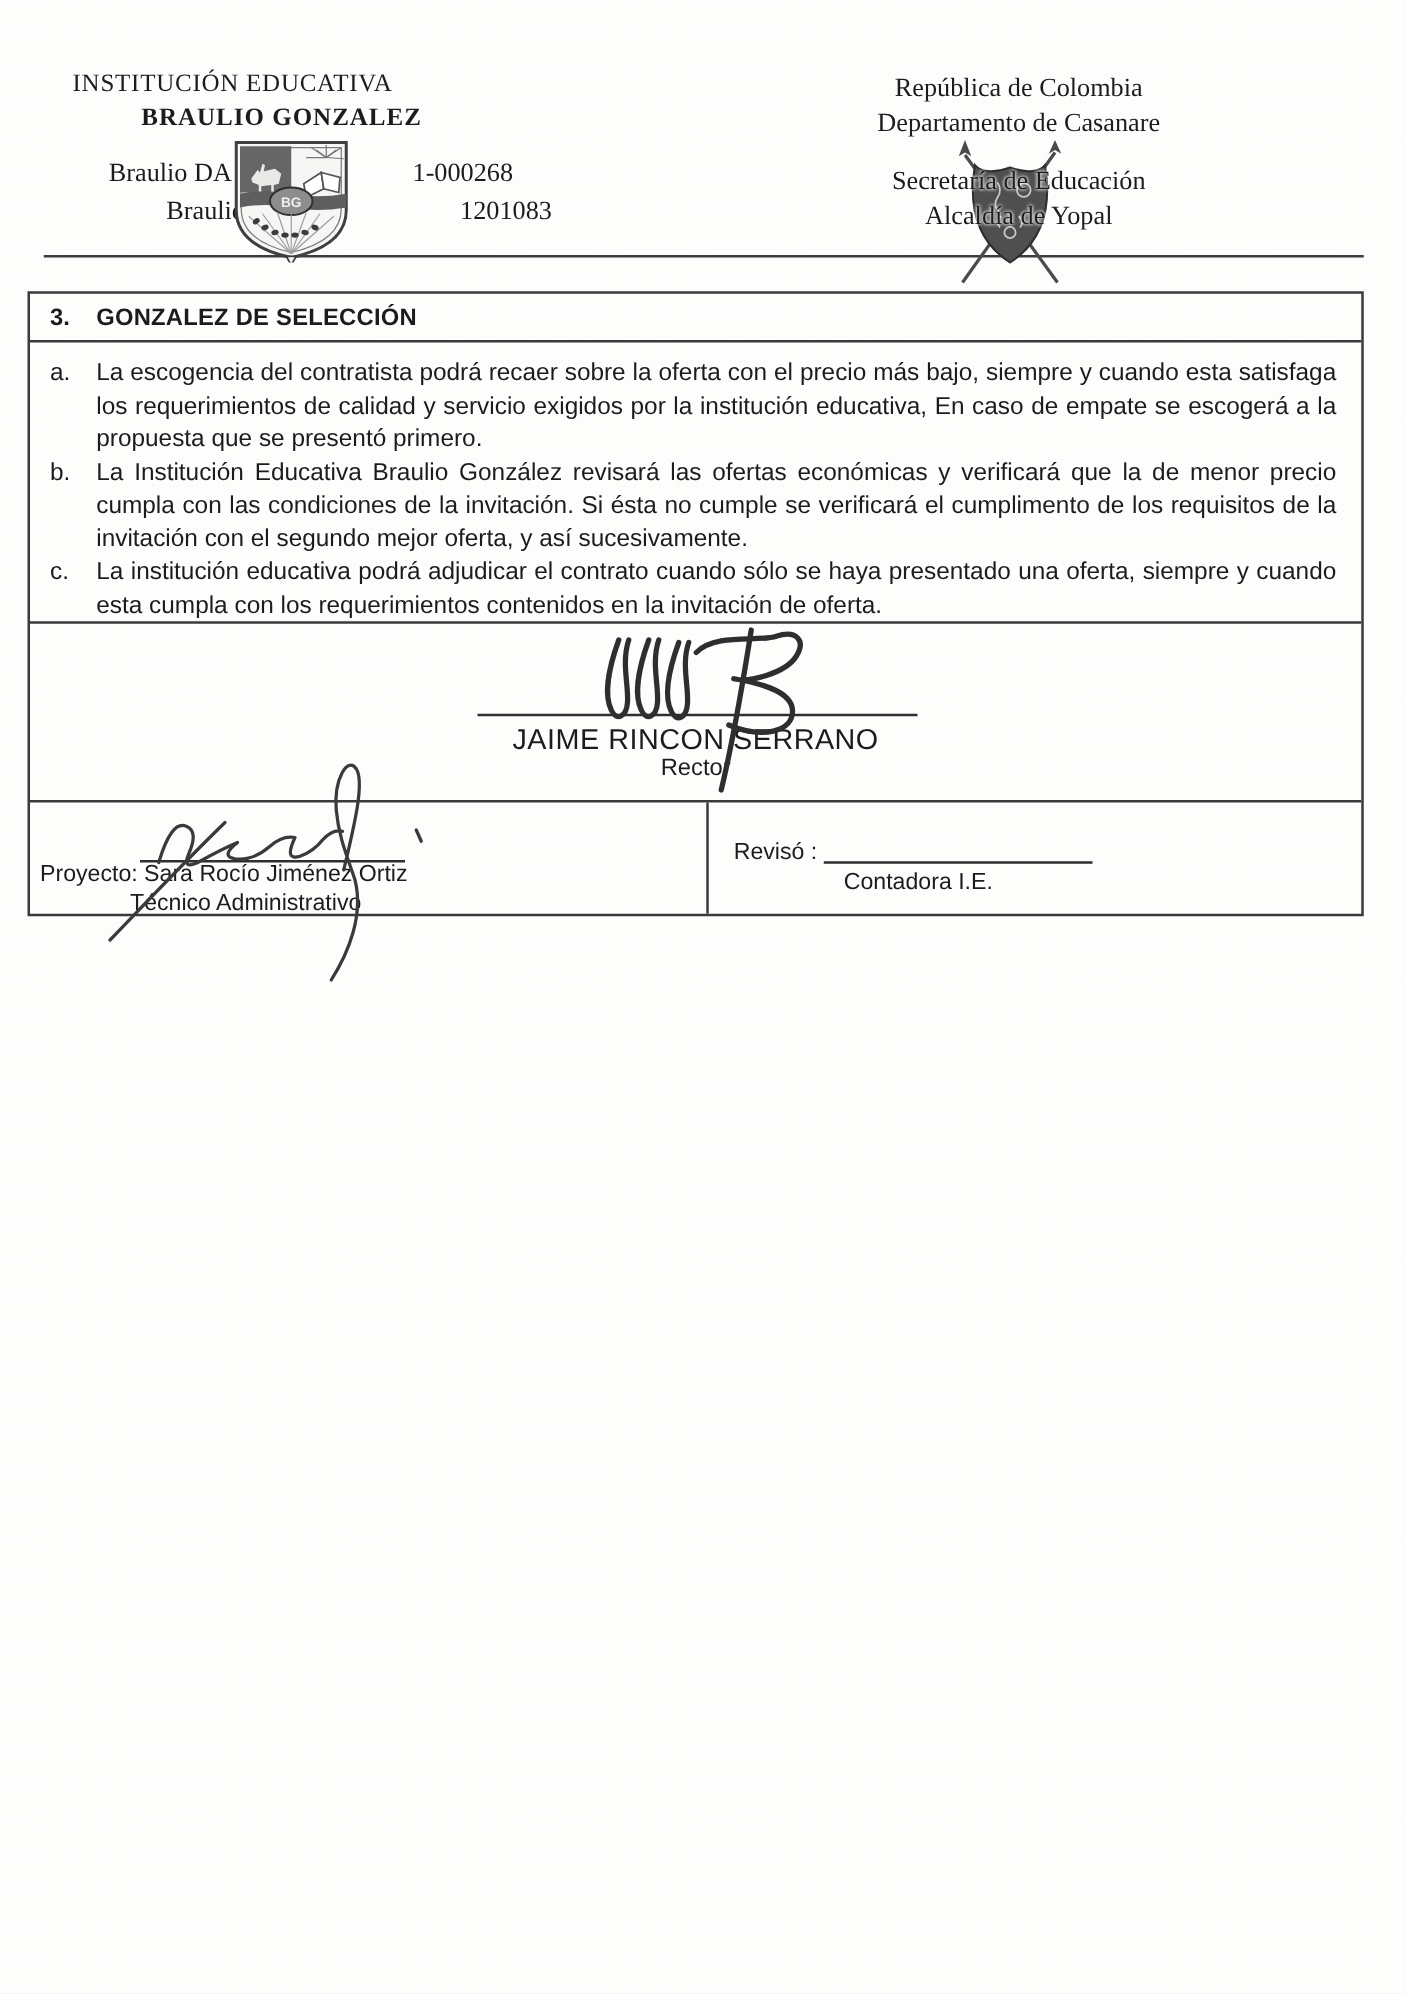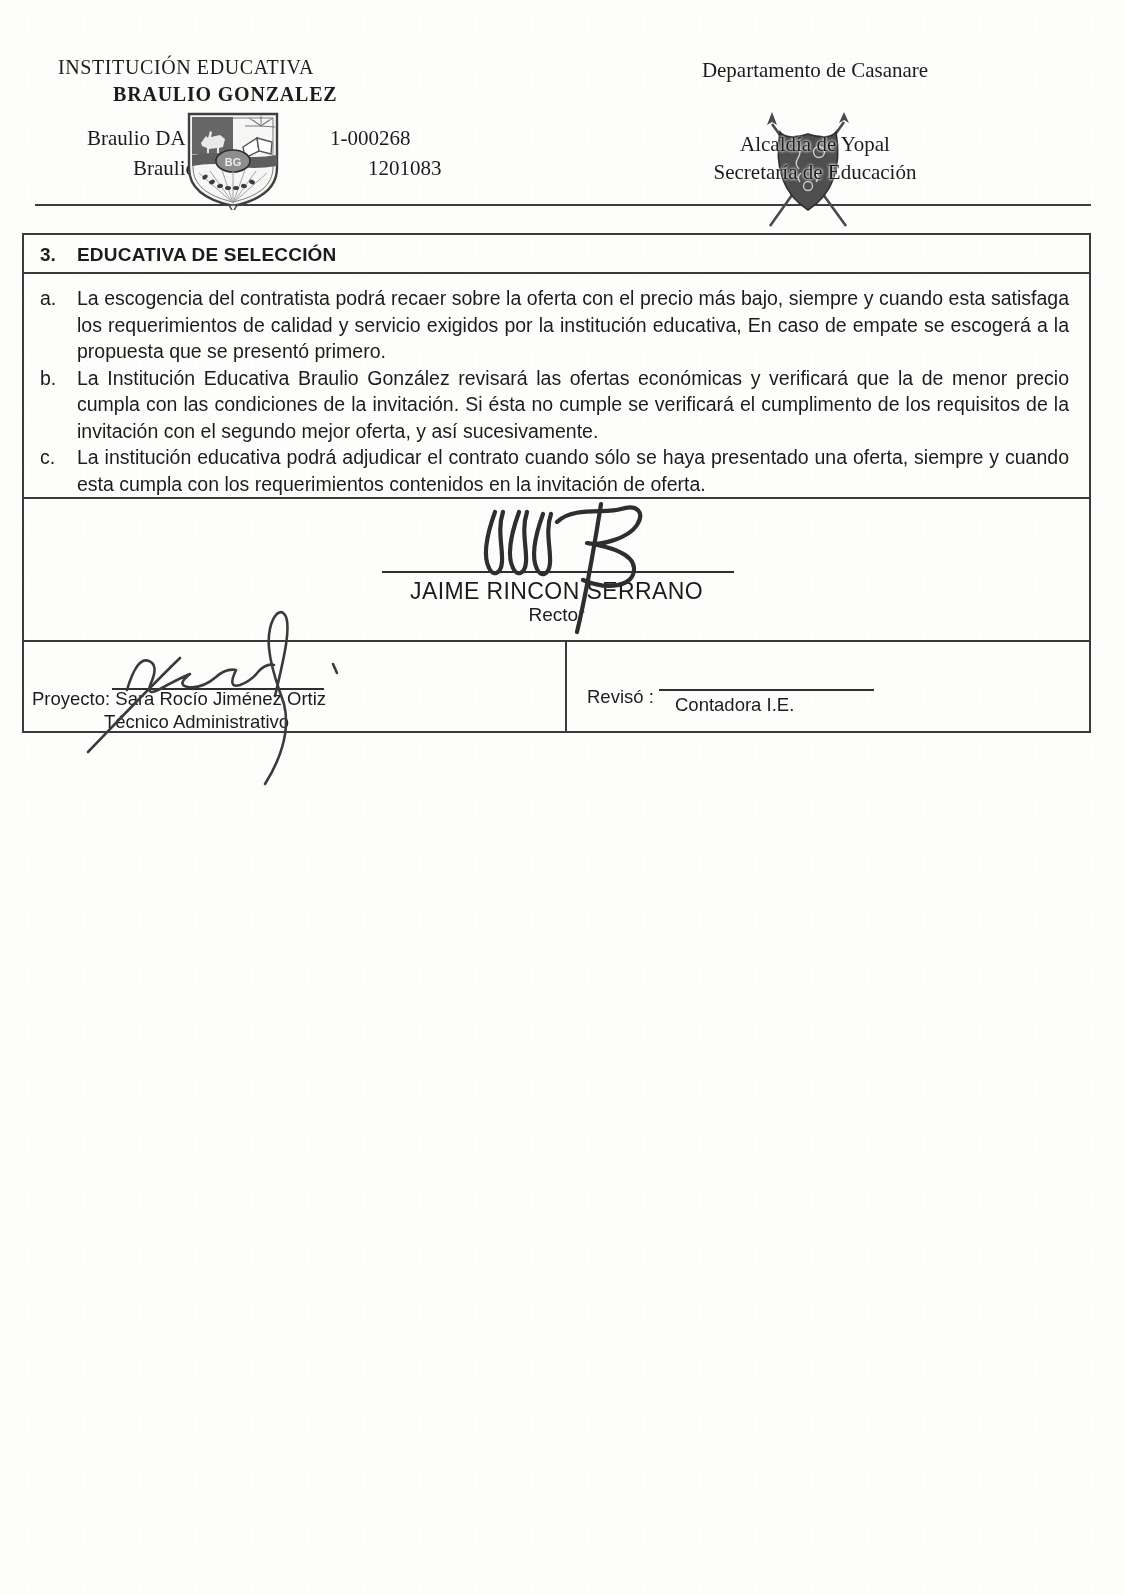--- a/index.html
+++ b/index.html
@@ -46,21 +46,21 @@
   .sig-name{position:absolute;left:0;top:79px;width:100%;text-align:center;font-size:23px;letter-spacing:.4px;}
   .sig-role{position:absolute;left:0;top:105px;width:100%;text-align:center;font-size:19px;}
   
   .footer-row{position:absolute;top:405px;left:0;right:0;bottom:0;border-top:2px solid #3a3a3a;display:flex;}
   .cell-left{position:relative;width:541px;border-right:2px solid #3a3a3a;}
   .cell-right{position:relative;flex:1;}
   .sara-sig{position:absolute;left:55px;top:-50px;width:300px;height:195px;overflow:visible;z-index:4;}
   .sara-line{position:absolute;left:88px;top:46px;width:212px;height:2px;background:#2f2f2f;}
   .proyecto-label{position:absolute;left:8px;top:46px;font-size:18.5px;white-space:nowrap;}
   .proyecto-role{position:absolute;left:80px;top:69px;font-size:18.5px;white-space:nowrap;}
-  .reviso-label{position:absolute;left:20px;top:28px;font-size:18.5px;white-space:nowrap;margin-top:16px;}
+  .reviso-label{position:absolute;left:20px;top:28px;font-size:18.5px;white-space:nowrap;}
   .reviso-line{position:absolute;left:92px;top:47px;width:215px;height:2px;background:#2f2f2f;}
   .reviso-role{position:absolute;left:108px;top:52px;font-size:18.5px;white-space:nowrap;text-align:center;}
 </style>
 </head>
 <body>
 
 <div class="page">
 
   <div class="hl-line1">INSTITUCIÓN EDUCATIVA</div>
   <div class="hl-line2">BRAULIO GONZALEZ</div>
@@ -123,34 +123,35 @@
     <path d="M82,0 L87,11 L82,8 L77,11 Z" fill="#4a4a4a"></path>
     <path d="M46,22 C60,27 70,25 74,20 C79,50 74,80 46,98 C18,80 13,50 18,20 C22,25 32,27 46,22 Z" fill="#4f4f4f" stroke="#2d2d2d" stroke-width="1.6"></path>
     <g stroke="#c9c9c9" stroke-width="1.4" fill="none">
       <circle cx="57" cy="40" r="5.5"></circle>
       <path d="M36,34 q4,6 0,12 q-4,6 1,11"></path>
       <circle cx="46" cy="74" r="4.5"></circle>
       <path d="M38,70 q-4,-5 1,-9 M54,70 q4,-5 -1,-9"></path>
     </g>
   </svg>
   <div class="hr-top">
+    <div>República de Colombia</div>
     <div>Departamento de Casanare</div>
   </div>
   <div class="hr-bottom">
+    <div>Secretaría de Educación</div>
     <div>Alcaldía de Yopal</div>
-    <div>Secretaría de Educación</div>
   </div>
 
   <div class="header-rule"></div>
 
   <section class="main-box">
 
     <div class="title-row">
       <span class="title-num">3.</span>
-      <span class="title-text">EDUCATIVA DE SELECCIÓN</span>
+      <span class="title-text">GONZALEZ DE SELECCIÓN</span>
     </div>
 
     <div class="items">
       <div class="item">
         <span class="marker">a.</span>
         <span>La escogencia del contratista podrá recaer sobre la oferta con el precio más bajo, siempre y cuando esta satisfaga los requerimientos de calidad y servicio exigidos por la institución educativa, En caso de empate se escogerá a la propuesta que se presentó primero.</span>
       </div>
       <div class="item">
         <span class="marker">b.</span>
         <span>La Institución Educativa Braulio González revisará las ofertas económicas y verificará que la de menor precio cumpla con las condiciones de la invitación. Si ésta no cumple se verificará el cumplimento de los requisitos de la invitación con el segundo mejor oferta, y así sucesivamente.</span>

